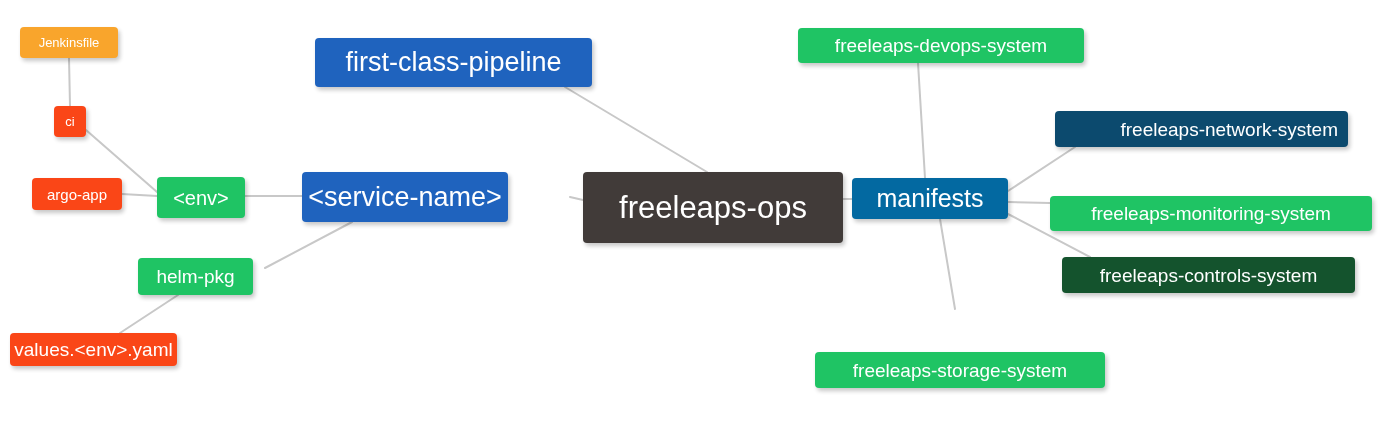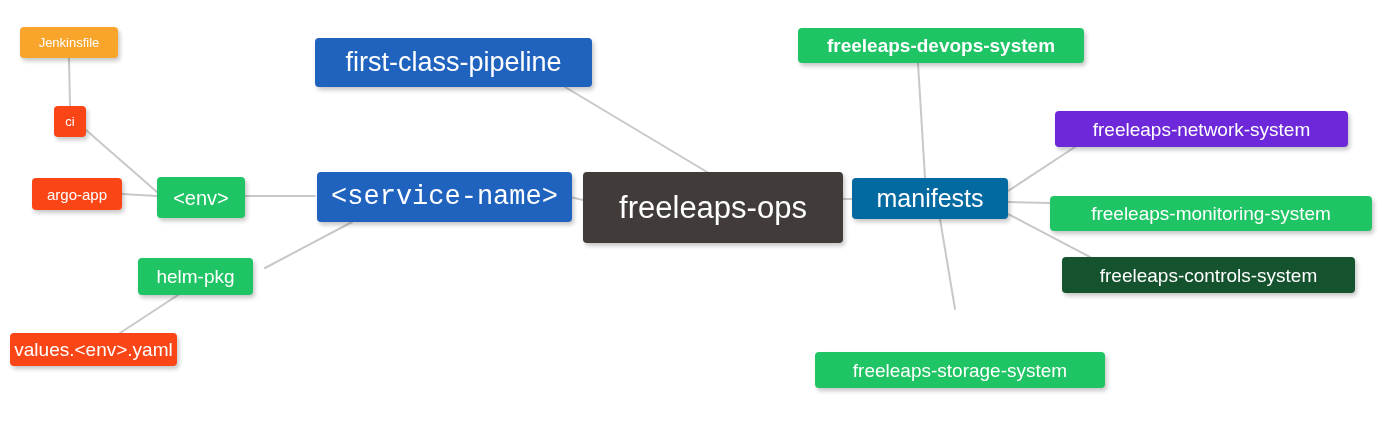--- a/index.html
+++ b/index.html
@@ -82,33 +82,33 @@
       </div>
       <div class="node" style="left: 138px; top: 258px; width: 115px; height: 37px; background: rgb(31, 196, 100); font-size: 19px;">
         <span class="node-label">helm-pkg</span>
       </div>
       <div class="node" style="left: 10px; top: 333px; width: 167px; height: 33px; background: rgb(250, 70, 23); font-size: 19px;">
         <span class="node-label">values.&lt;env&gt;.yaml</span>
       </div>
       <div class="node" style="left: 315px; top: 38px; width: 277px; height: 49px; background: rgb(31, 99, 190); font-size: 27px; text-align: center;">
         <span class="node-label">first-class-pipeline</span>
       </div>
-      <div class="node" style="left: 317px; top: 172px; width: 255px; height: 50px; background: rgb(31, 99, 190); font-size: 27px; font-family: Liberation Mono, monospace;">
+      <div class="node" style="left: 302px; top: 172px; width: 206px; height: 50px; background: rgb(31, 99, 190); font-size: 27px;">
         <span class="node-label">&lt;service-name&gt;</span>
       </div>
       <div class="node" style="left: 583px; top: 172px; width: 260px; height: 71px; background: rgb(65, 59, 57); font-size: 31px;">
         <span class="node-label">freeleaps-ops</span>
       </div>
       <div class="node" style="left: 852px; top: 178px; width: 156px; height: 41px; background: #0369a1; font-size: 25px;">
         <span class="node-label">manifests</span>
       </div>
-      <div class="node" style="left: 798px; top: 28px; width: 286px; height: 35px; background: rgb(31, 196, 100); font-size: 19px; font-weight: bold;">
+      <div class="node" style="left: 798px; top: 28px; width: 286px; height: 35px; background: rgb(31, 196, 100); font-size: 19px;">
         <span class="node-label">freeleaps-devops-system</span>
       </div>
-      <div class="node" style="left: 1055px; top: 111px; width: 293px; height: 36px; background: #6d28d9; font-size: 19px;">
+      <div class="node" style="left: 1055px; top: 111px; width: 293px; height: 36px; background: #0c4a6e; font-size: 19px; justify-content: flex-end;">
         <span class="node-label">freeleaps-network-system</span>
       </div>
       <div class="node" style="left: 1050px; top: 196px; width: 322px; height: 35px; background: rgb(31, 196, 100); font-size: 19px;">
         <span class="node-label">freeleaps-monitoring-system</span>
       </div>
       <div class="node" style="left: 1062px; top: 257px; width: 293px; height: 36px; background: #14532d; font-size: 19px;">
         <span class="node-label">freeleaps-controls-system</span>
       </div>
       <div class="node" style="left: 815px; top: 309px; width: 290px; height: 36px; background: rgb(31, 196, 100); font-size: 19px; margin-top: 43px;">
         <span class="node-label">freeleaps-storage-system</span>

